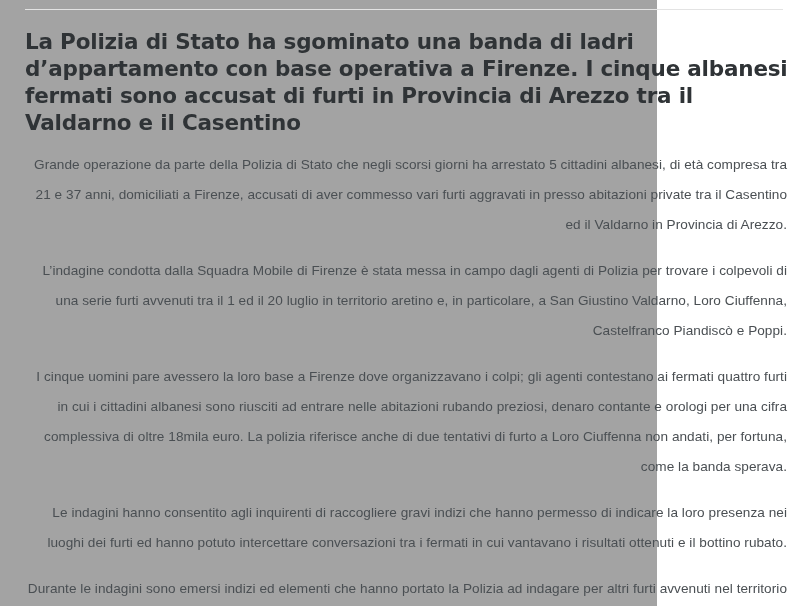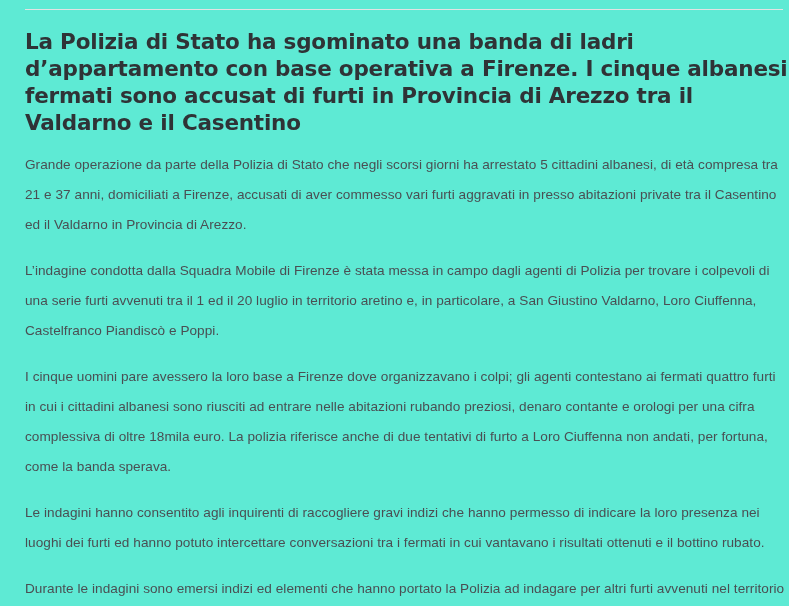--- a/index.html
+++ b/index.html
@@ -9,23 +9,23 @@
   }
   body {
     width: 789px;
     height: 606px;
     overflow: hidden;
     font-family: "Liberation Sans", sans-serif;
     color: #3c4043;
   }
   .page {
     position: relative;
-    width: 789px;
+    width: 657px;
     height: 606px;
-    background: #5eead4;
+    background: #a3a3a3;
     box-sizing: border-box;
   }
   .top-rule {
     position: absolute;
     left: 25px;
     top: 9px;
     width: 758px;
     height: 1px;
     background: #e3e3e3;
   }
@@ -47,20 +47,21 @@
     white-space: pre-wrap;
   }
   .body-par {
     font-family: "Liberation Sans", sans-serif;
     font-size: 13.6px;
     line-height: 30px;
     color: #4a4f53;
     margin: 0 0 16px 0;
     width: 762px;
     letter-spacing: 0.05px;
+    text-align: right;
   }
   .body-par:last-child {
     margin-bottom: 0;
   }
 </style>
 </head>
 <body>
 
 <div class="page">
 

